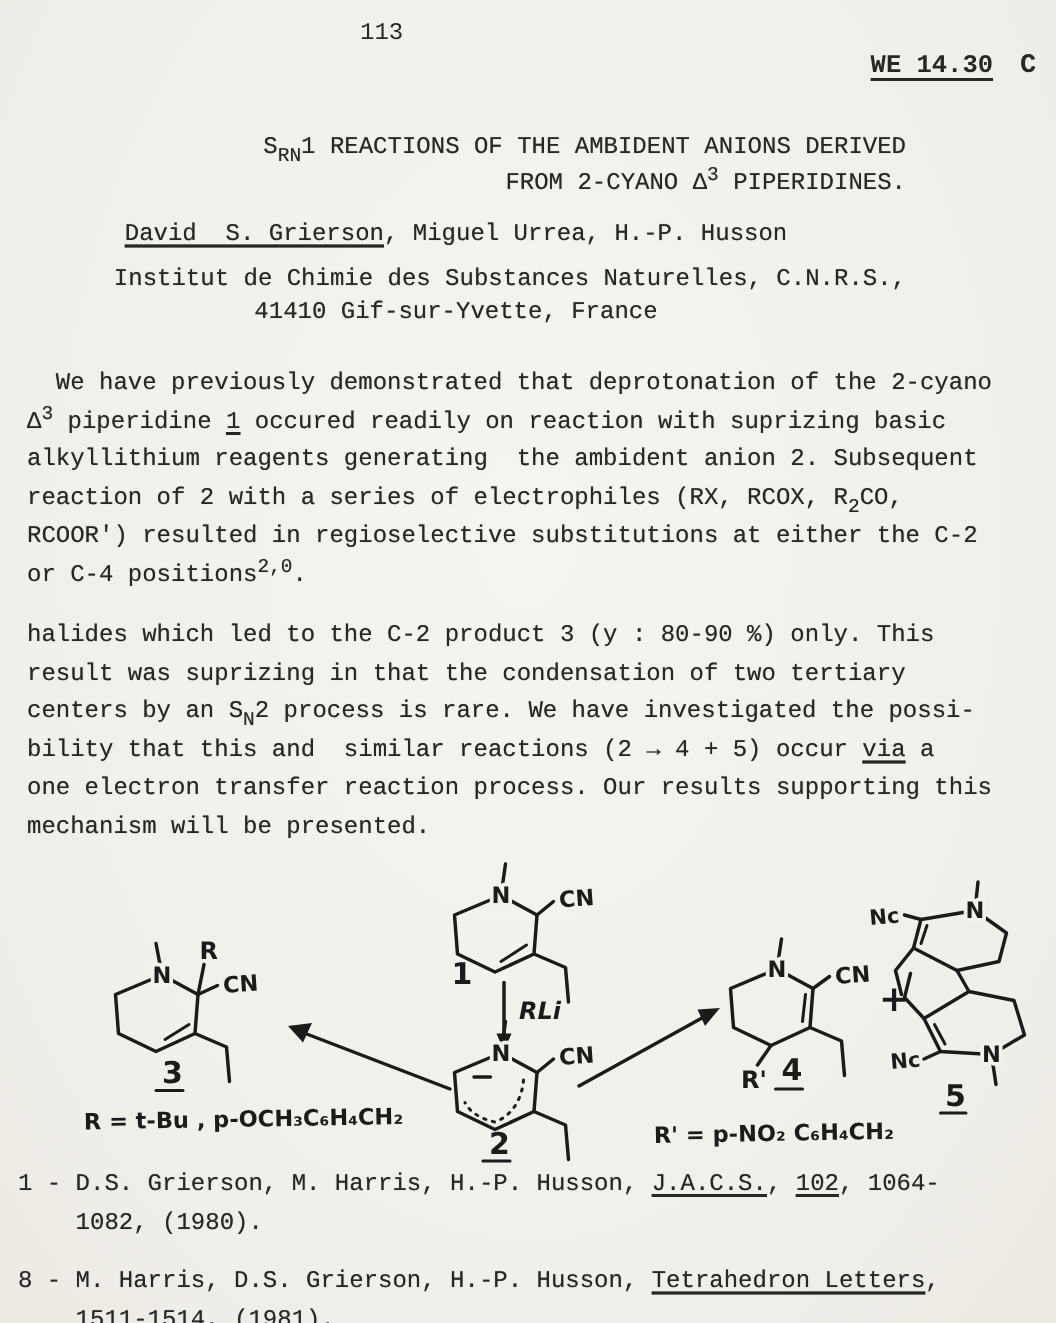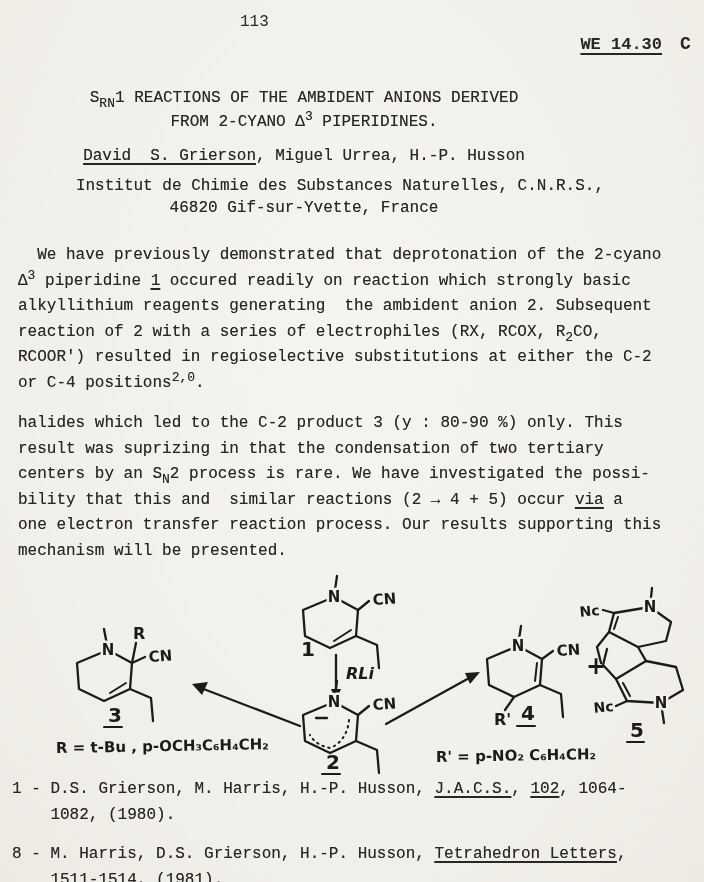--- a/index.html
+++ b/index.html
@@ -18,21 +18,21 @@
     text-shadow:0 0 0.5px rgba(40,38,34,0.55);
   }
   .u{text-decoration:underline;text-underline-offset:3px;text-decoration-thickness:1.5px;}
   sup,sub{font-size:13px;line-height:0;}
   sup{vertical-align:6px;}
   sub{vertical-align:-5px;}
   #page-number{left:240px;top:12px;width:80px;font:16px/20px "Liberation Mono","DejaVu Sans Mono",monospace;}
   #session{left:560px;top:11px;font:bold 17px/22px "Liberation Mono","DejaVu Sans Mono",monospace;white-space:pre;}
   #session .code{text-decoration:underline;text-underline-offset:4px;text-decoration-thickness:1.5px;text-align:right;}
   #session .letter{margin-left:18px;font-size:18px;}
-  #title-block{left:4px;top:87px;width:600px;text-align:center;}
+  #title-block{left:4px;top:87px;width:600px;text-align:right;}
   #title-block .typeline{line-height:23.5px;}
   #authors{left:4px;top:144px;width:600px;text-align:center;}
   #affil1{left:4px;top:174px;width:600px;text-align:right;}
   #affil2{left:4px;top:196px;width:600px;text-align:center;}
   #para1{left:18px;top:243px;}
   #para2{left:18px;top:411px;}
   #refs{left:12px;top:777px;}
   #ref1{margin-bottom:14px;}
   #scheme{left:0;top:555px;}
   .ink{stroke:#1c1b19;stroke-width:2.3;fill:none;stroke-linecap:round;stroke-linejoin:round;}
@@ -51,25 +51,25 @@
 <div class="abs" id="session">
   <span class="code">WE 14.30</span><span class="letter">C</span>
 </div>
 
 <div class="abs" id="title-block">
     <div class="typeline"><span>S</span><sub>RN</sub><span>1 REACTIONS OF THE AMBIDENT ANIONS DERIVED</span></div>
     <div class="typeline"><span>FROM 2-CYANO Δ</span><sup>3</sup><span> PIPERIDINES.</span></div>
   </div>
 <div class="abs typeline" id="authors"><span class="u">David  S. Grierson</span><span>, Miguel Urrea, H.-P. Husson</span></div>
 <div class="abs typeline" id="affil1">Institut de Chimie des Substances Naturelles, C.N.R.S.,</div>
-<div class="abs typeline" id="affil2">46820 Gif-sur-Yvette, France</div>
+<div class="abs typeline" id="affil2">41410 Gif-sur-Yvette, France</div>
 
 <div class="abs" id="para1">
     <div class="typeline"><span>  We have previously demonstrated that deprotonation of the 2-cyano</span></div>
-    <div class="typeline"><span>Δ</span><sup>3</sup><span> piperidine </span><span class="u">1</span><span> occured readily on reaction which strongly basic</span></div>
+    <div class="typeline"><span>Δ</span><sup>3</sup><span> piperidine </span><span class="u">1</span><span> occured readily on reaction with suprizing basic</span></div>
     <div class="typeline"><span>alkyllithium reagents generating  the ambident anion 2. Subsequent</span></div>
     <div class="typeline"><span>reaction of 2 with a series of electrophiles (RX, RCOX, R</span><sub>2</sub><span>CO,</span></div>
     <div class="typeline"><span>RCOOR') resulted in regioselective substitutions at either the C-2</span></div>
     <div class="typeline"><span>or C-4 positions</span><sup>2,0</sup><span>.</span></div>
   </div>
 <div class="abs" id="para2">
     <div class="typeline"><span>halides which led to the C-2 product 3 (y : 80-90 %) only. This</span></div>
     <div class="typeline"><span>result was suprizing in that the condensation of two tertiary</span></div>
     <div class="typeline"><span>centers by an S</span><sub>N</sub><span>2 process is rare. We have investigated the possi-</span></div>
     <div class="typeline"><span>bility that this and  similar reactions (2 → 4 + 5) occur </span><span class="u">via</span><span> a</span></div>

